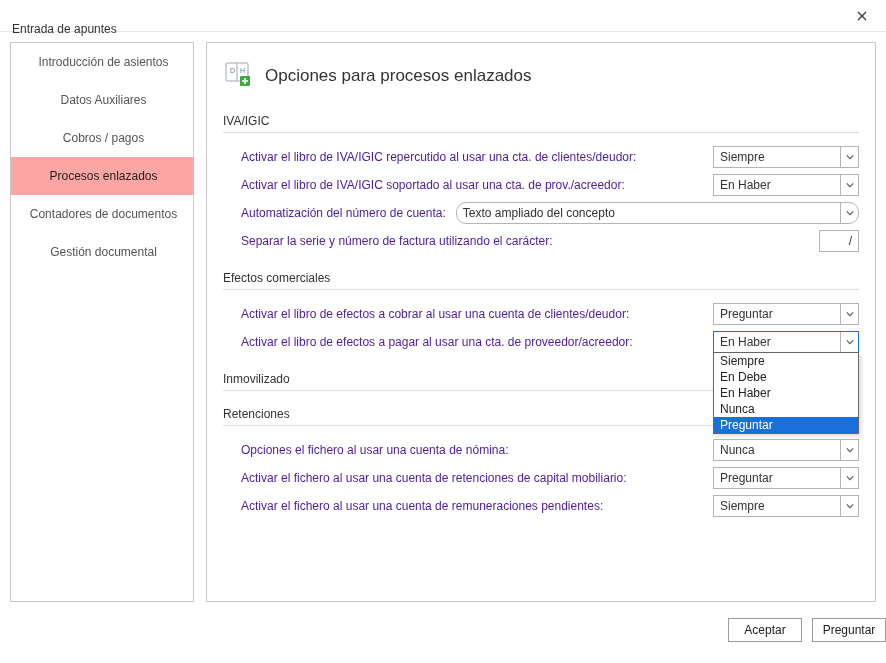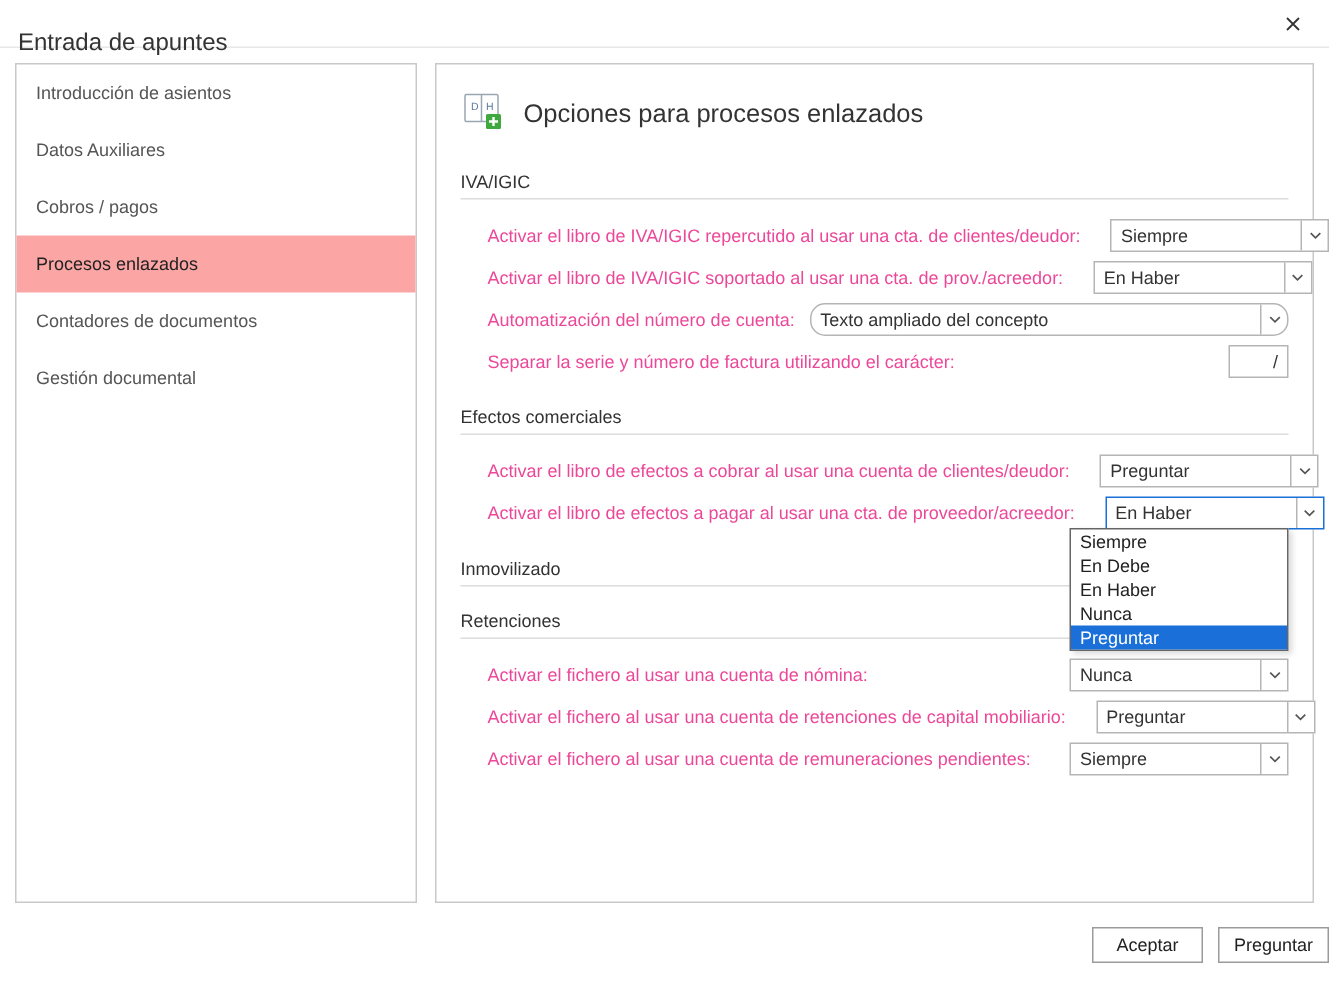--- a/index.html
+++ b/index.html
@@ -10,37 +10,37 @@
     color: #333;
     background: #fff;
     width: 886px; height: 663px;
     overflow: hidden;
   }
   .titlebar {
     display: flex; align-items: center; justify-content: space-between;
     height: 32px; padding: 0 10px 0 12px;
     border-bottom: 1px solid #e8e8e8;
   }
-  .titlebar .title { font-size: 16px; color: #333; margin-top: 26px; }
+  .titlebar .title { font-size: 12px; color: #333; margin-top: 26px; }
   .titlebar .close {
     width: 28px; height: 28px; display:flex; align-items:center; justify-content:center;
     cursor: pointer;
   }
 
   .body {
     display: flex; gap: 12px;
     padding: 10px 10px 8px 10px;
     height: 578px;
   }
 
   .sidebar {
-    width: 268px;
+    width: 184px;
     border: 1px solid #c8c8c8;
     background: #fff;
-    display: flex; flex-direction: column;
+    display: flex; flex-direction: column; text-align: center;
   }
   .sidebar .item {
     padding: 12px 10px;
     color: #555;
     cursor: pointer;
     border-left: 3px solid transparent;
   }
   .sidebar .item.selected {
     background: #fca5a5;
     color: #222;
@@ -70,21 +70,21 @@
   }
   .section-title.first { margin-top: 2px; }
 
   .row {
     display:flex; align-items:center;
     padding: 3px 0 3px 18px;
     min-height: 26px;
     gap: 10px;
     position: relative;
   }
-  .row .label { flex: 0 0 auto; color:#ec4899; }
+  .row .label { flex: 0 0 auto; color:#4c1d95; }
   .row .spacer { flex: 1 1 auto; }
 
   .combo {
     position: relative;
     height: 22px;
     border: 1px solid #b5b5b5;
     background: #fff;
     display:flex; align-items:center;
     min-width: 146px;
   }
@@ -254,21 +254,21 @@
           <div class="opt sel">Preguntar</div>
         </div>
     </div>
 
     <div class="section-title">Inmovilizado</div>
 
 
     <div class="section-title">Retenciones</div>
 
     <div class="row">
-      <span class="label">Activar el fichero al usar una cuenta de nómina:</span>
+      <span class="label">Opciones el fichero al usar una cuenta de nómina:</span>
       <span class="spacer"></span>
       <div class="combo right-col">
         <span class="val">Nunca</span>
         <span class="arrow">
             <svg viewBox="0 0 10 10">
               <path d="M1 3 L5 7 L9 3" fill="none" stroke="#555" stroke-width="1.4"></path>
             </svg>
           </span>
       </div>
     </div>

